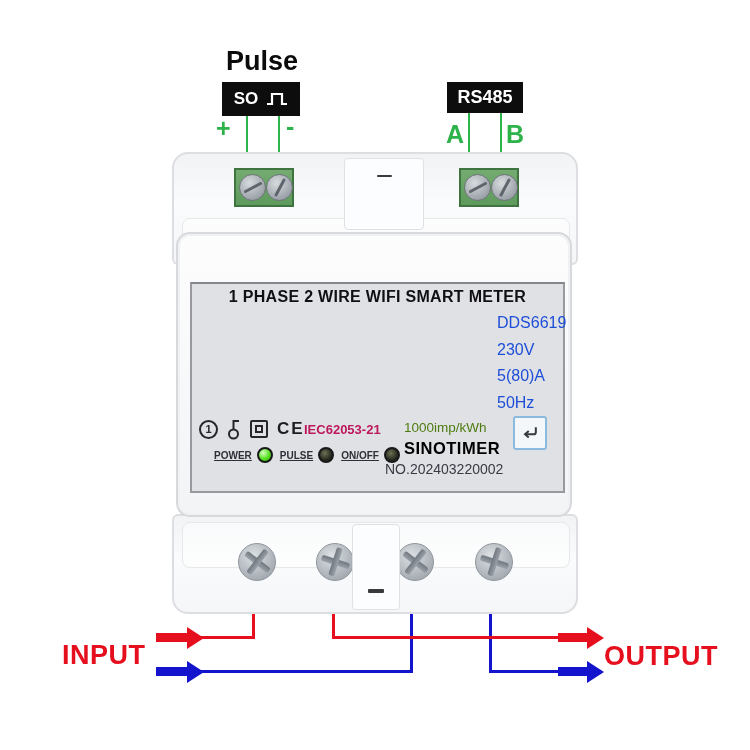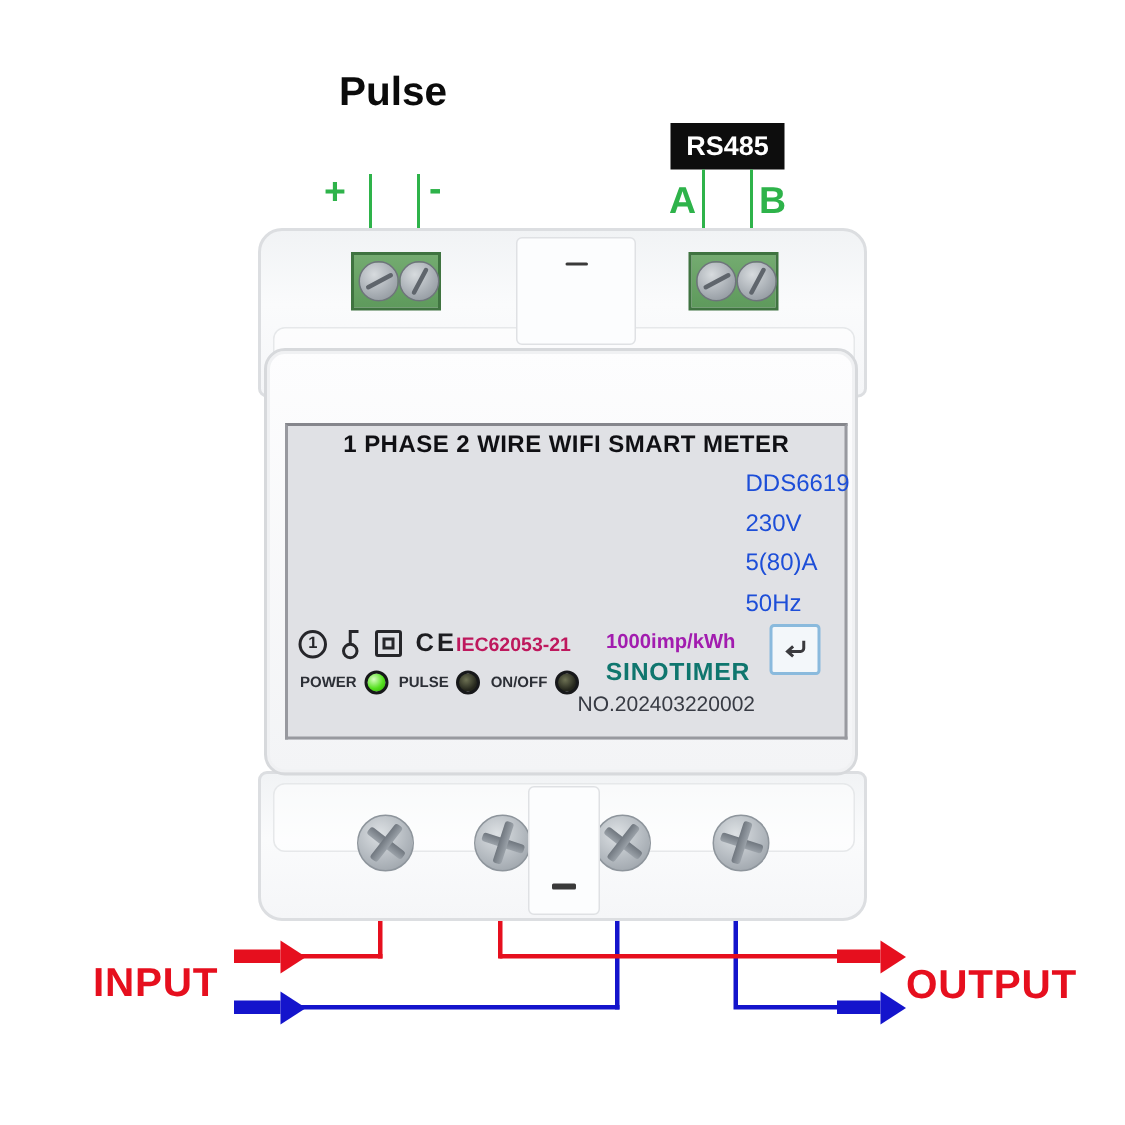--- a/index.html
+++ b/index.html
@@ -57,35 +57,35 @@
 
   #cert-row{left:7px;top:134px;display:flex;align-items:center;gap:9px;height:22px;}
   .cert1{width:19px;height:19px;border:2px solid #26262a;border-radius:50%;box-sizing:border-box;
          display:flex;align-items:center;justify-content:center;font-size:11px;font-weight:bold;
          color:#26262a;}
   .certsq{width:18px;height:18px;border:2px solid #26262a;border-radius:2px;box-sizing:border-box;
           display:flex;align-items:center;justify-content:center;}
   .certsq i{display:block;width:8px;height:8px;border:2px solid #26262a;box-sizing:border-box;}
   .certce{font-size:17px;font-weight:bold;color:#1d1d21;letter-spacing:2px;}
   #iec{left:112px;top:138px;font-weight:bold;font-size:13px;color:#be185d;}
-  #imp{left:212px;top:136px;font-weight:bold;font-size:13.5px;color:#a21caf;}
+  #imp{left:212px;top:136px;font-weight:normal;font-size:13.5px;color:#4d7c0f;}
 
   #enter-btn{left:321px;top:132px;width:34px;height:34px;background:#f3f7fa;
              border:2px solid #8abadd;border-radius:3px;box-sizing:border-box;
              display:flex;align-items:center;justify-content:center;}
 
-  #led-row{left:8px;top:163px;display:flex;align-items:center;font-size:10px;font-weight:bold;
-           color:#2c2f36;white-space:nowrap;}
+  #led-row{left:22px;top:163px;display:flex;align-items:center;font-size:10px;font-weight:bold;
+           color:#2c2f36;white-space:nowrap;text-decoration:underline;}
   .led{width:16px;height:16px;border-radius:50%;margin:0 7px 0 5px;box-sizing:border-box;
        border:2px solid #17181a;}
   .led.on{background:radial-gradient(circle at 35% 32%,#d6ffc0,#55e01f 55%,#2f9e08);}
   .led.off{background:radial-gradient(circle at 40% 35%,#6d7153,#25271d 65%);}
 
   #brand{left:200px;top:155px;width:120px;text-align:center;font-weight:bold;font-size:16.5px;
-         color:#0f766e;letter-spacing:.5px;}
+         color:#000000;letter-spacing:.5px;}
   #serial{left:193px;top:177px;width:170px;font-size:14px;color:#383b44;}
 
   #bottom-cover{left:0;top:362px;width:406px;height:100px;border-radius:6px 6px 16px 16px;z-index:2;}
   .bscrew{width:38px;height:38px;border-radius:50%;position:absolute;top:27px;
           background:radial-gradient(circle at 40% 33%,#dde1e4,#b3b9bf 55%,#939aa1);
           border:1px solid #8e959c;box-sizing:border-box;}
   .bscrew::before,.bscrew::after{content:"";position:absolute;left:10%;top:42%;width:80%;height:16%;
           background:linear-gradient(#70777f,#9ba2a9);border-radius:2px;}
   .bscrew::before{transform:rotate(38deg);} .bscrew::after{transform:rotate(-52deg);}
   .bscrew.a2::before{transform:rotate(18deg);} .bscrew.a2::after{transform:rotate(-72deg);}
@@ -100,20 +100,26 @@
   .ah.red{border-left:17px solid #e60f1e;background:none;}
   .ah.blue{border-left:17px solid #1414cc;background:none;}
   .io-lbl{font-weight:bold;font-size:27px;color:#e60f1e;letter-spacing:.5px;}
 </style>
 </head>
 <body>
 
 <div id="canvas">
 
   <div class="abs ann-title" style="left:222px;top:46px;width:80px;text-align:center;">Pulse</div>
+  <div class="abs black-box" style="left:222px;top:82px;width:78px;height:34px;font-size:17px;">
+    <span>SO</span>
+    <svg width="22" height="14" viewBox="0 0 22 14">
+      <path d="M1 12 H6 V2 H16 V12 H21" fill="none" stroke="#fff" stroke-width="2.2"></path>
+    </svg>
+  </div>
   <div class="abs green-wire" style="left:246px;top:116px;height:70px;"></div>
   <div class="abs green-wire" style="left:278px;top:116px;height:70px;"></div>
   <div class="abs green-lbl" style="left:216px;top:114px;">+</div>
   <div class="abs green-lbl" style="left:286px;top:112px;">-</div>
 
   <div class="abs black-box" style="left:447px;top:82px;width:76px;height:31px;font-size:18px;">
     <span>RS485</span>
   </div>
   <div class="abs green-wire" style="left:468px;top:113px;height:72px;"></div>
   <div class="abs green-wire" style="left:500px;top:113px;height:72px;"></div>

